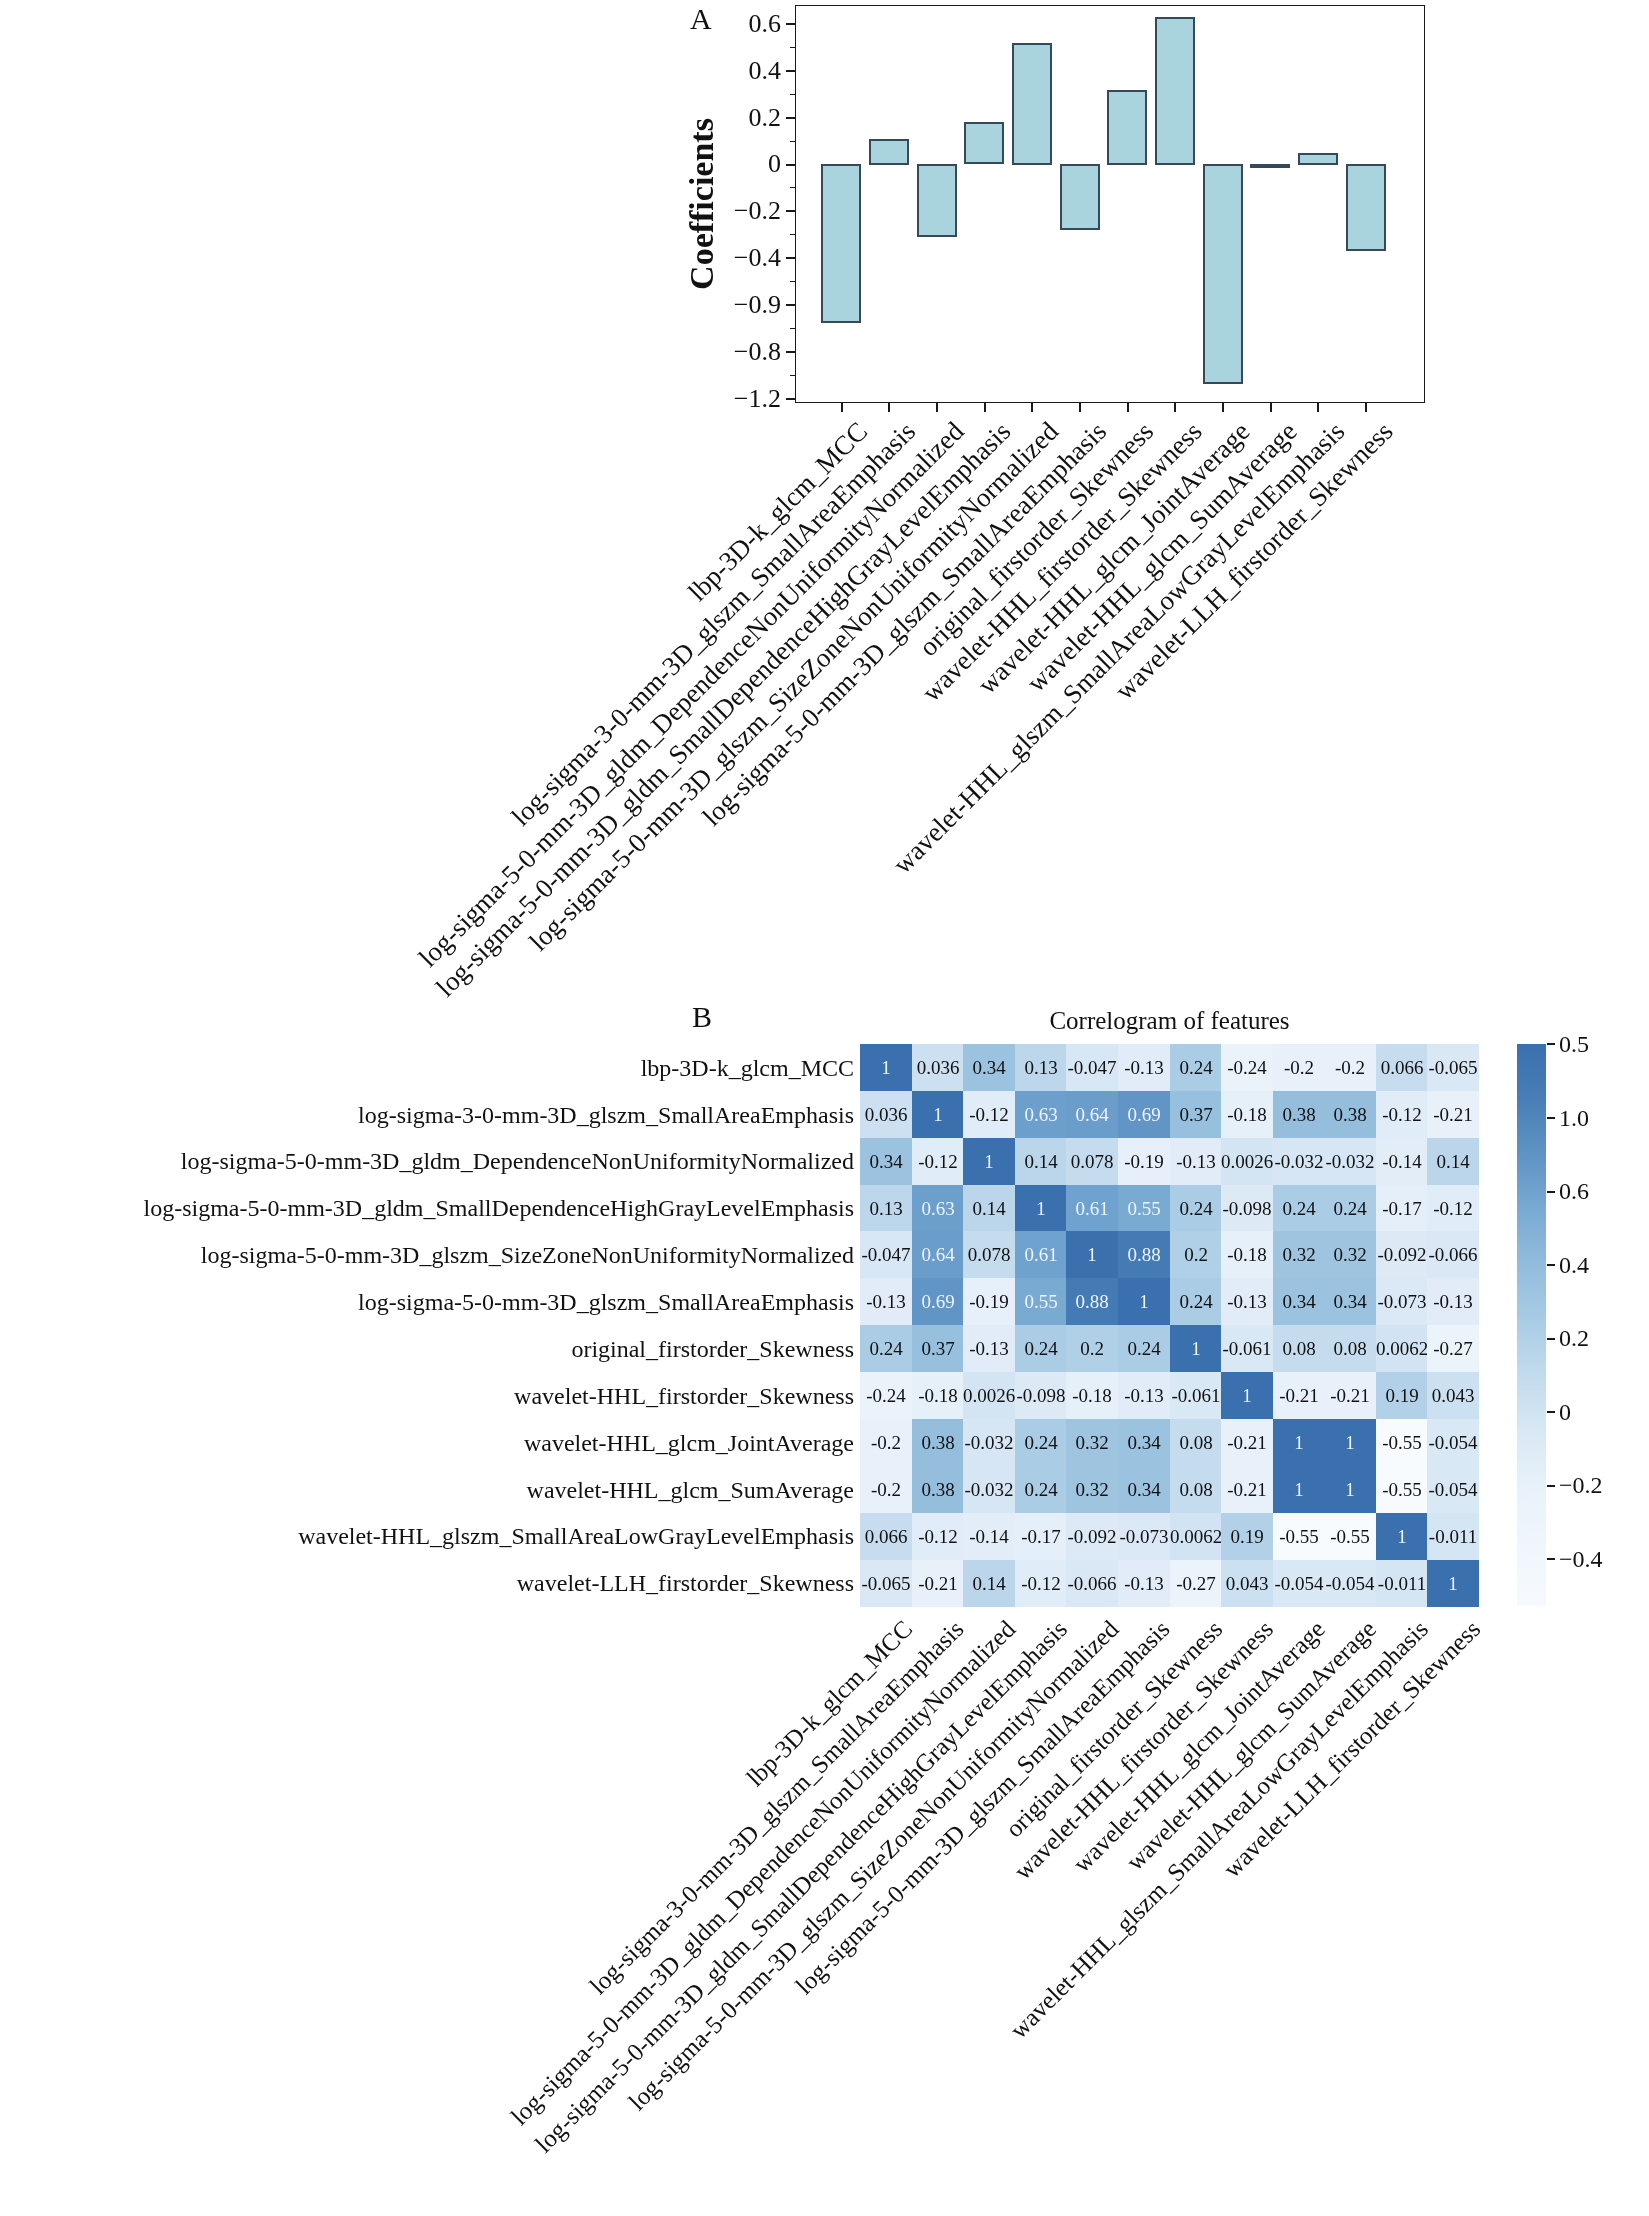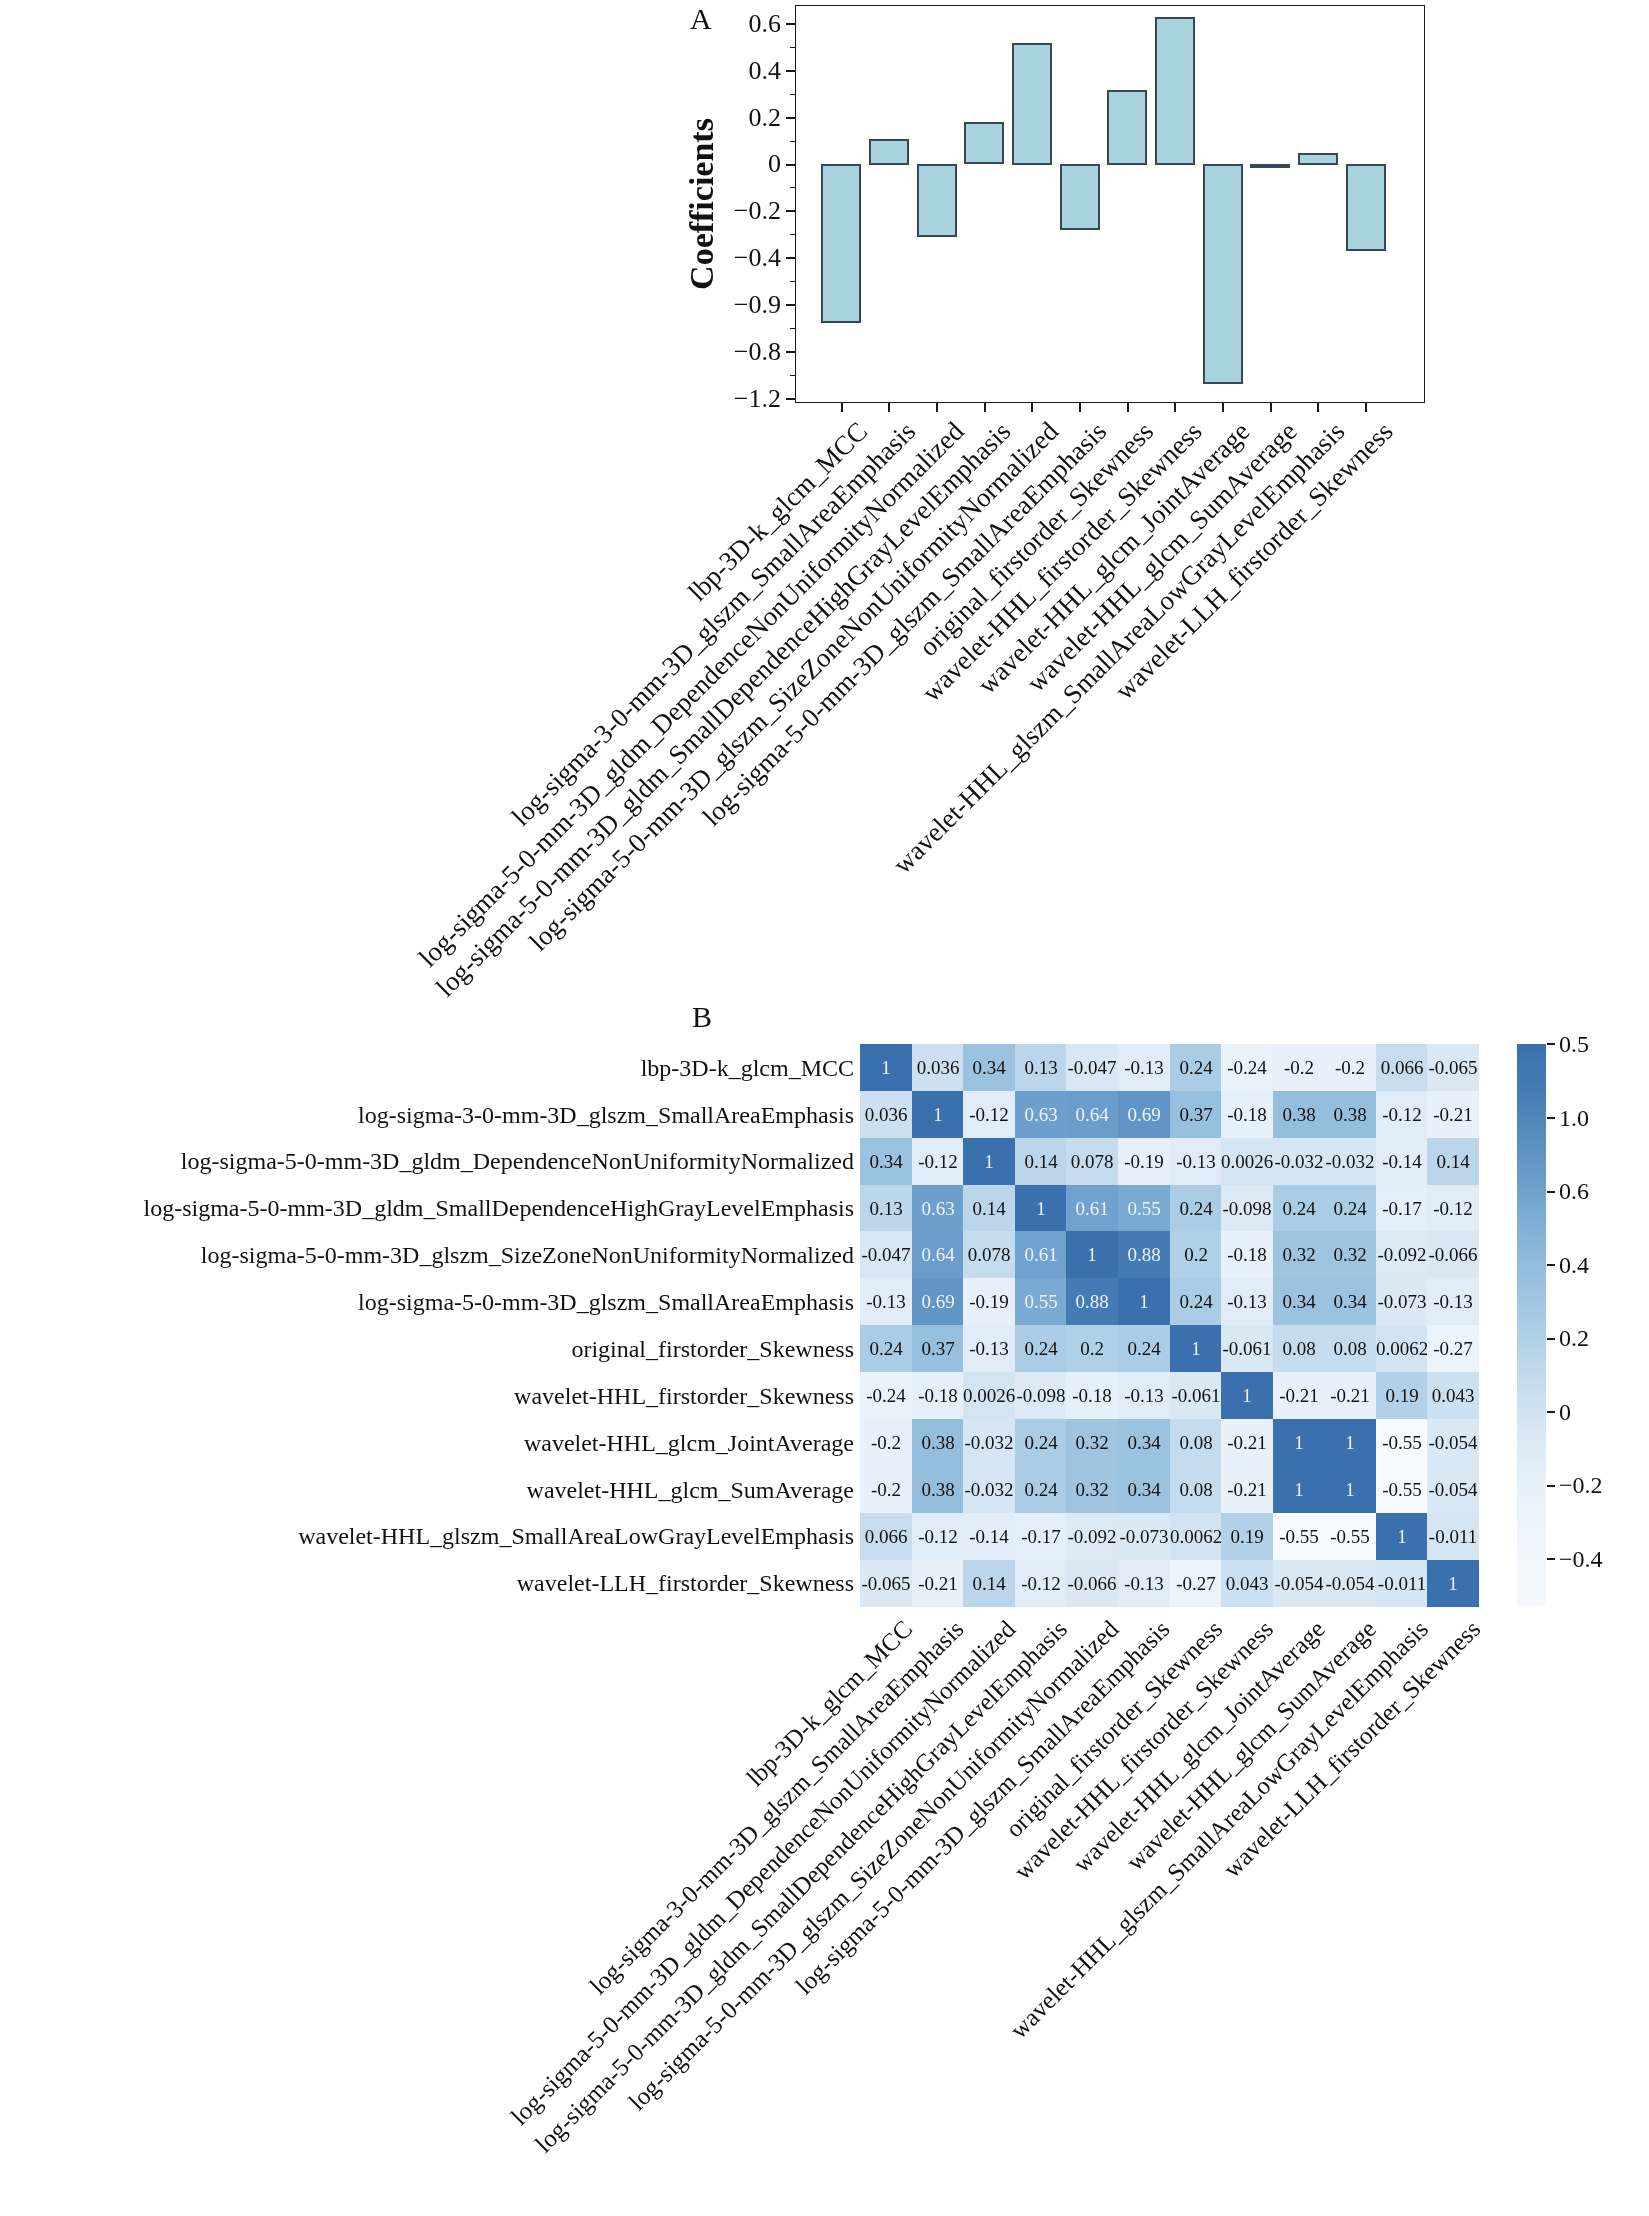--- a/index.html
+++ b/index.html
@@ -18,20 +18,21 @@
 </style>
 </head>
 <body>
 
 <div id="page">
   <div id="panel-a-label">A</div>
   <div id="ylabel-a">Coefficients</div>
   <div id="axes-a"></div>
 
   <div id="panel-b-label">B</div>
+  <div id="title-b">Correlogram of features</div>
   <div id="heatmap">
       <div style="position: absolute; left: 0px; top: 0px; width: 52px; height: 47px; background: rgb(58, 112, 174); color: rgb(238, 244, 250); line-height: 47px; text-align: center; font-size: 19px; white-space: nowrap;">1</div>
       <div style="position: absolute; left: 52px; top: 0px; width: 52px; height: 47px; background: rgb(205, 224, 241); color: rgb(17, 17, 17); line-height: 47px; text-align: center; font-size: 19px; white-space: nowrap;">0.036</div>
       <div style="position: absolute; left: 103px; top: 0px; width: 52px; height: 47px; background: rgb(155, 194, 223); color: rgb(17, 17, 17); line-height: 47px; text-align: center; font-size: 19px; white-space: nowrap;">0.34</div>
       <div style="position: absolute; left: 155px; top: 0px; width: 52px; height: 47px; background: rgb(188, 215, 235); color: rgb(17, 17, 17); line-height: 47px; text-align: center; font-size: 19px; white-space: nowrap;">0.13</div>
       <div style="position: absolute; left: 206px; top: 0px; width: 52px; height: 47px; background: rgb(216, 231, 245); color: rgb(17, 17, 17); line-height: 47px; text-align: center; font-size: 19px; white-space: nowrap;">-0.047</div>
       <div style="position: absolute; left: 258px; top: 0px; width: 52px; height: 47px; background: rgb(225, 236, 248); color: rgb(17, 17, 17); line-height: 47px; text-align: center; font-size: 19px; white-space: nowrap;">-0.13</div>
       <div style="position: absolute; left: 310px; top: 0px; width: 52px; height: 47px; background: rgb(170, 204, 229); color: rgb(17, 17, 17); line-height: 47px; text-align: center; font-size: 19px; white-space: nowrap;">0.24</div>
       <div style="position: absolute; left: 361px; top: 0px; width: 52px; height: 47px; background: rgb(234, 242, 250); color: rgb(17, 17, 17); line-height: 47px; text-align: center; font-size: 19px; white-space: nowrap;">-0.24</div>
       <div style="position: absolute; left: 413px; top: 0px; width: 52px; height: 47px; background: rgb(232, 241, 250); color: rgb(17, 17, 17); line-height: 47px; text-align: center; font-size: 19px; white-space: nowrap;">-0.2</div>

